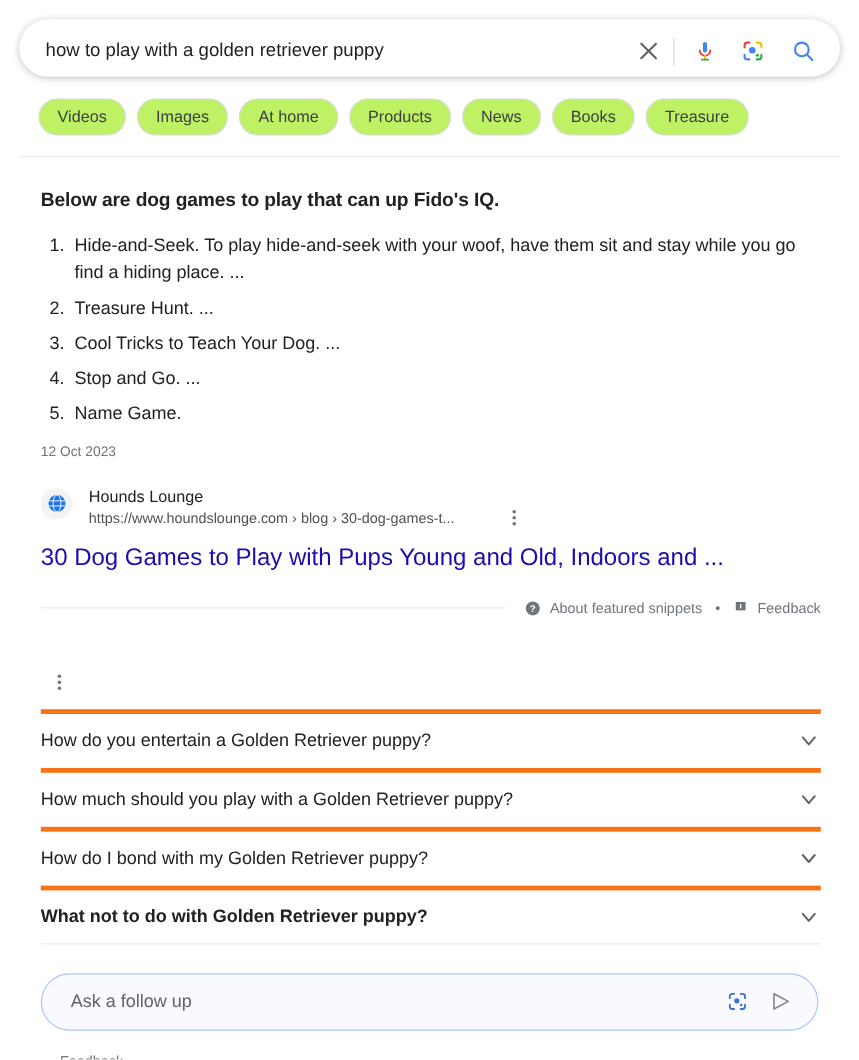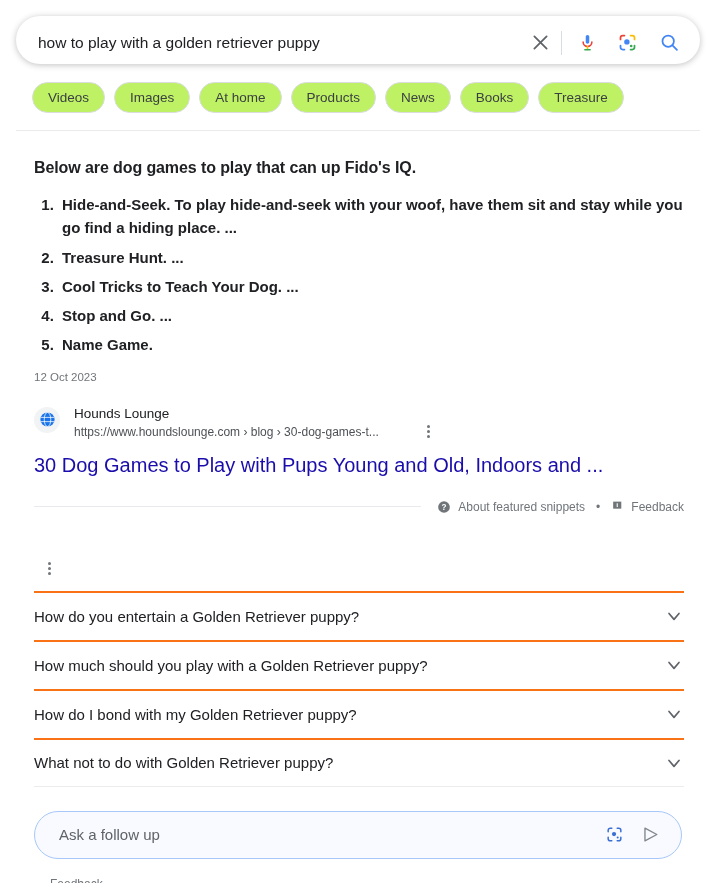--- a/index.html
+++ b/index.html
@@ -63,21 +63,21 @@
   .snippet-heading {
     font-size: 16px; font-weight: bold; color: #202124;
     margin-top: 28px; letter-spacing: -0.1px;
   }
   ol.snippet-list {
     margin: 16px 0 0 0;
     padding-left: 24px;
     font-size: 15px; color: #202124;
     line-height: 1.55;
   }
-  ol.snippet-list li { margin-bottom: 6px; padding-left: 4px; font-weight: bold; }
+  ol.snippet-list li { margin-bottom: 6px; padding-left: 4px; }
   .snippet-date { font-size: 11.5px; color: #70757a; margin-top: 14px; }
 
   
   .source { display: flex; align-items: flex-start; margin-top: 22px; }
   .favicon {
     width: 26px; height: 26px; border-radius: 50%;
     background: #f1f3f4;
     display: flex; align-items: center; justify-content: center;
     flex: 0 0 auto; margin-top: 2px;
   }
@@ -107,25 +107,25 @@
   .snip-dot { margin: 0 11px; color: #70757a; font-size: 12px; }
 
   
   .paa { margin-top: 46px; }
   .paa-head { display: flex; align-items: center; }
   .paa-title { font-size: 21px; color: #202124; }
   .paa-kebab { margin-left: 12px; }
   .paa-list { margin-top: 14px; }
   .paa-row {
     display: flex; align-items: center; justify-content: space-between;
-    border-top: 2px solid #f97316;
+    border-top: 4px solid #f97316;
     height: 49px;
     cursor: pointer;
   }
-  .paa-row:last-child { border-bottom: 1px solid #ececec; }
+  .paa-row:last-child { border-bottom: 1px solid #ececec; font-weight: bold; }
   .paa-q { font-size: 15px; color: #202124; }
 
   
   .followup-wrap { padding: 0 16px; margin-top: 24px; }
   .followup {
     display: flex; align-items: center;
     height: 48px;
     margin: 0 18px;
     border: 1px solid #a8c7fa;
     border-radius: 24px;

